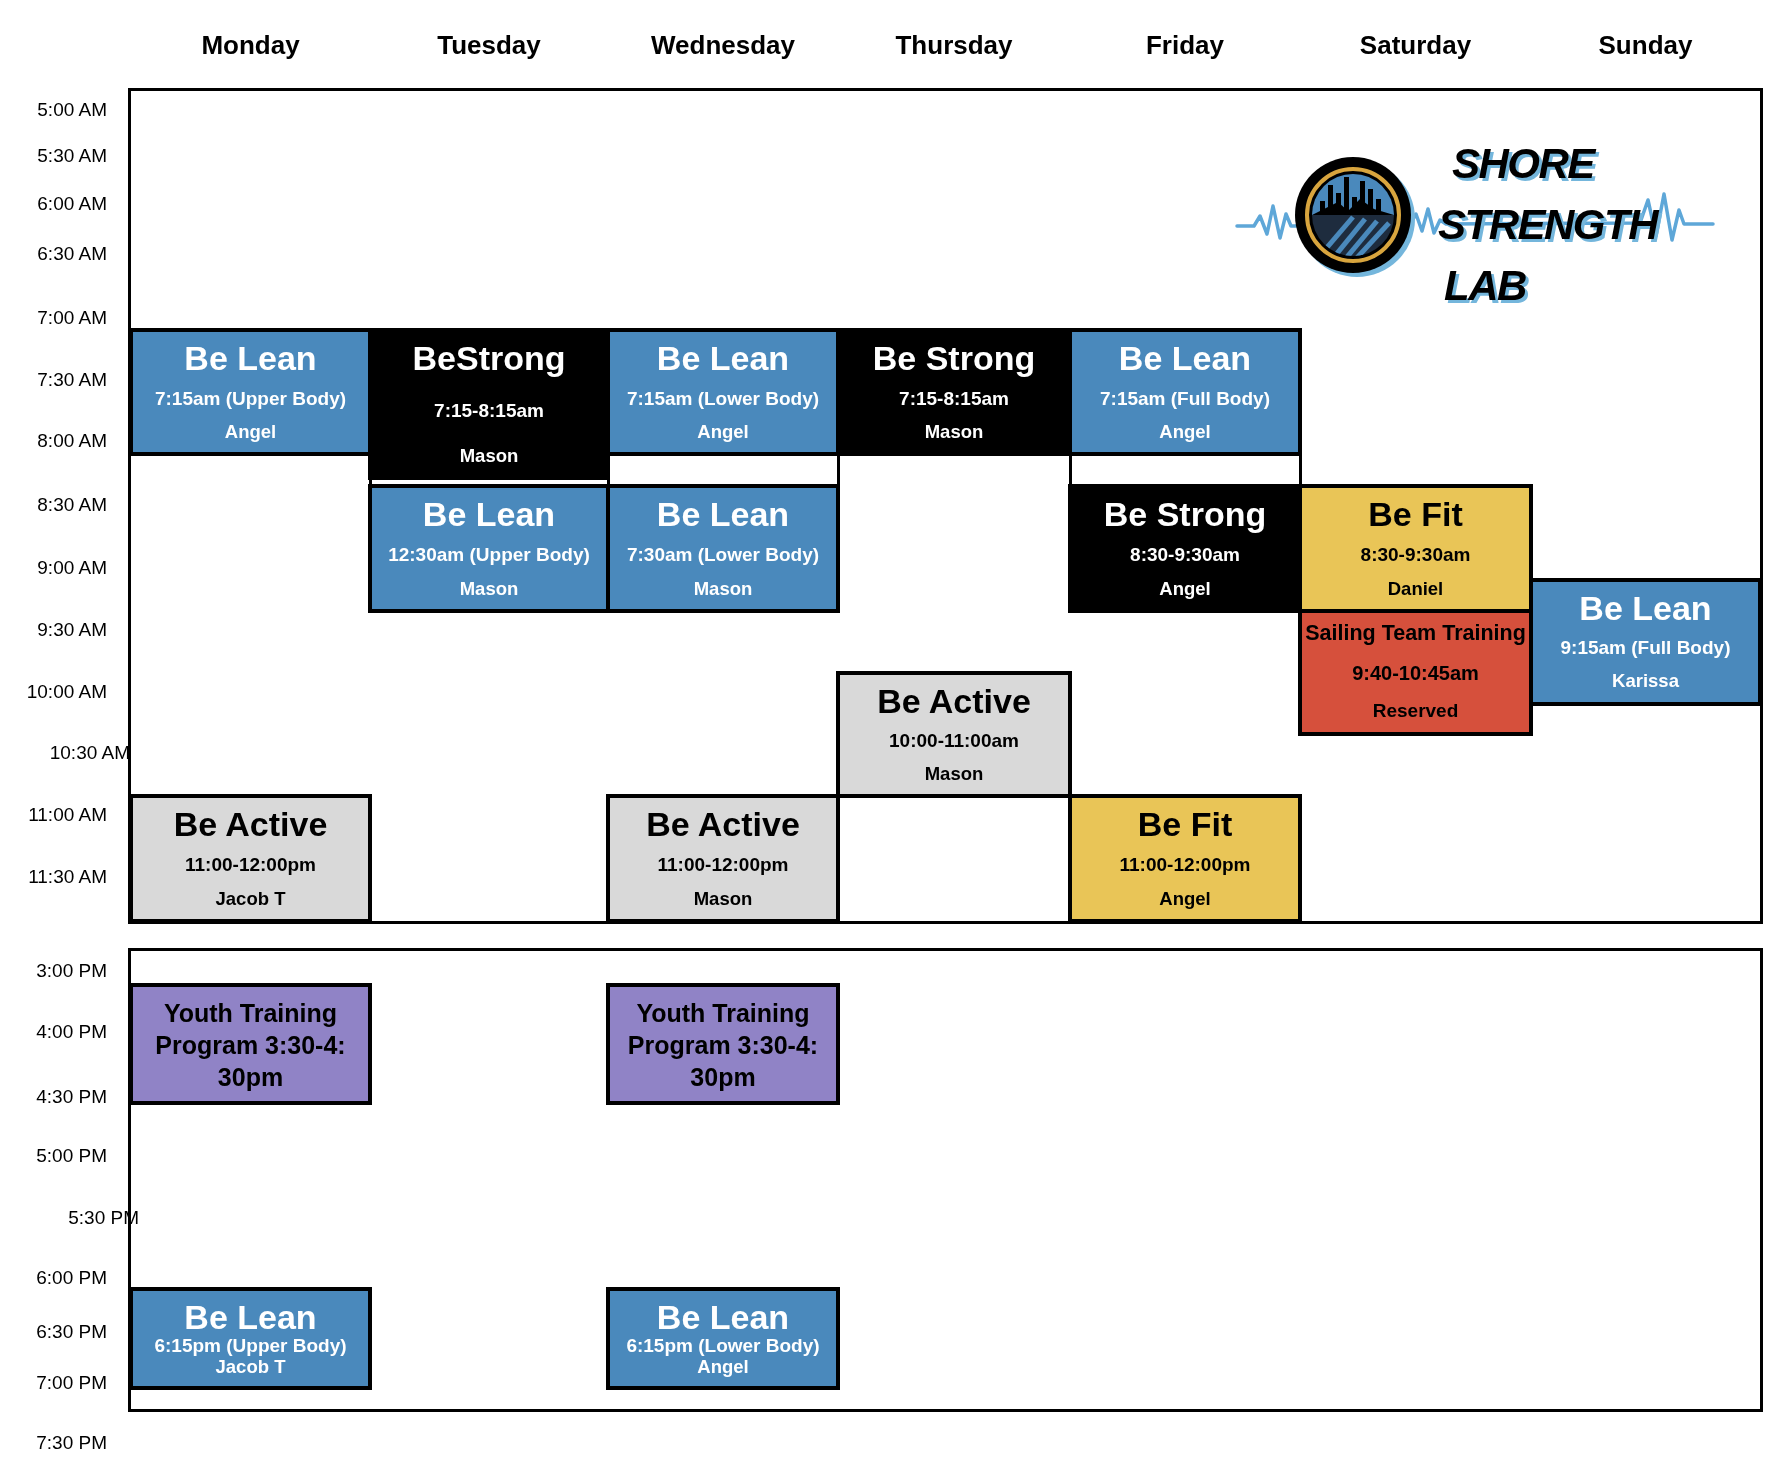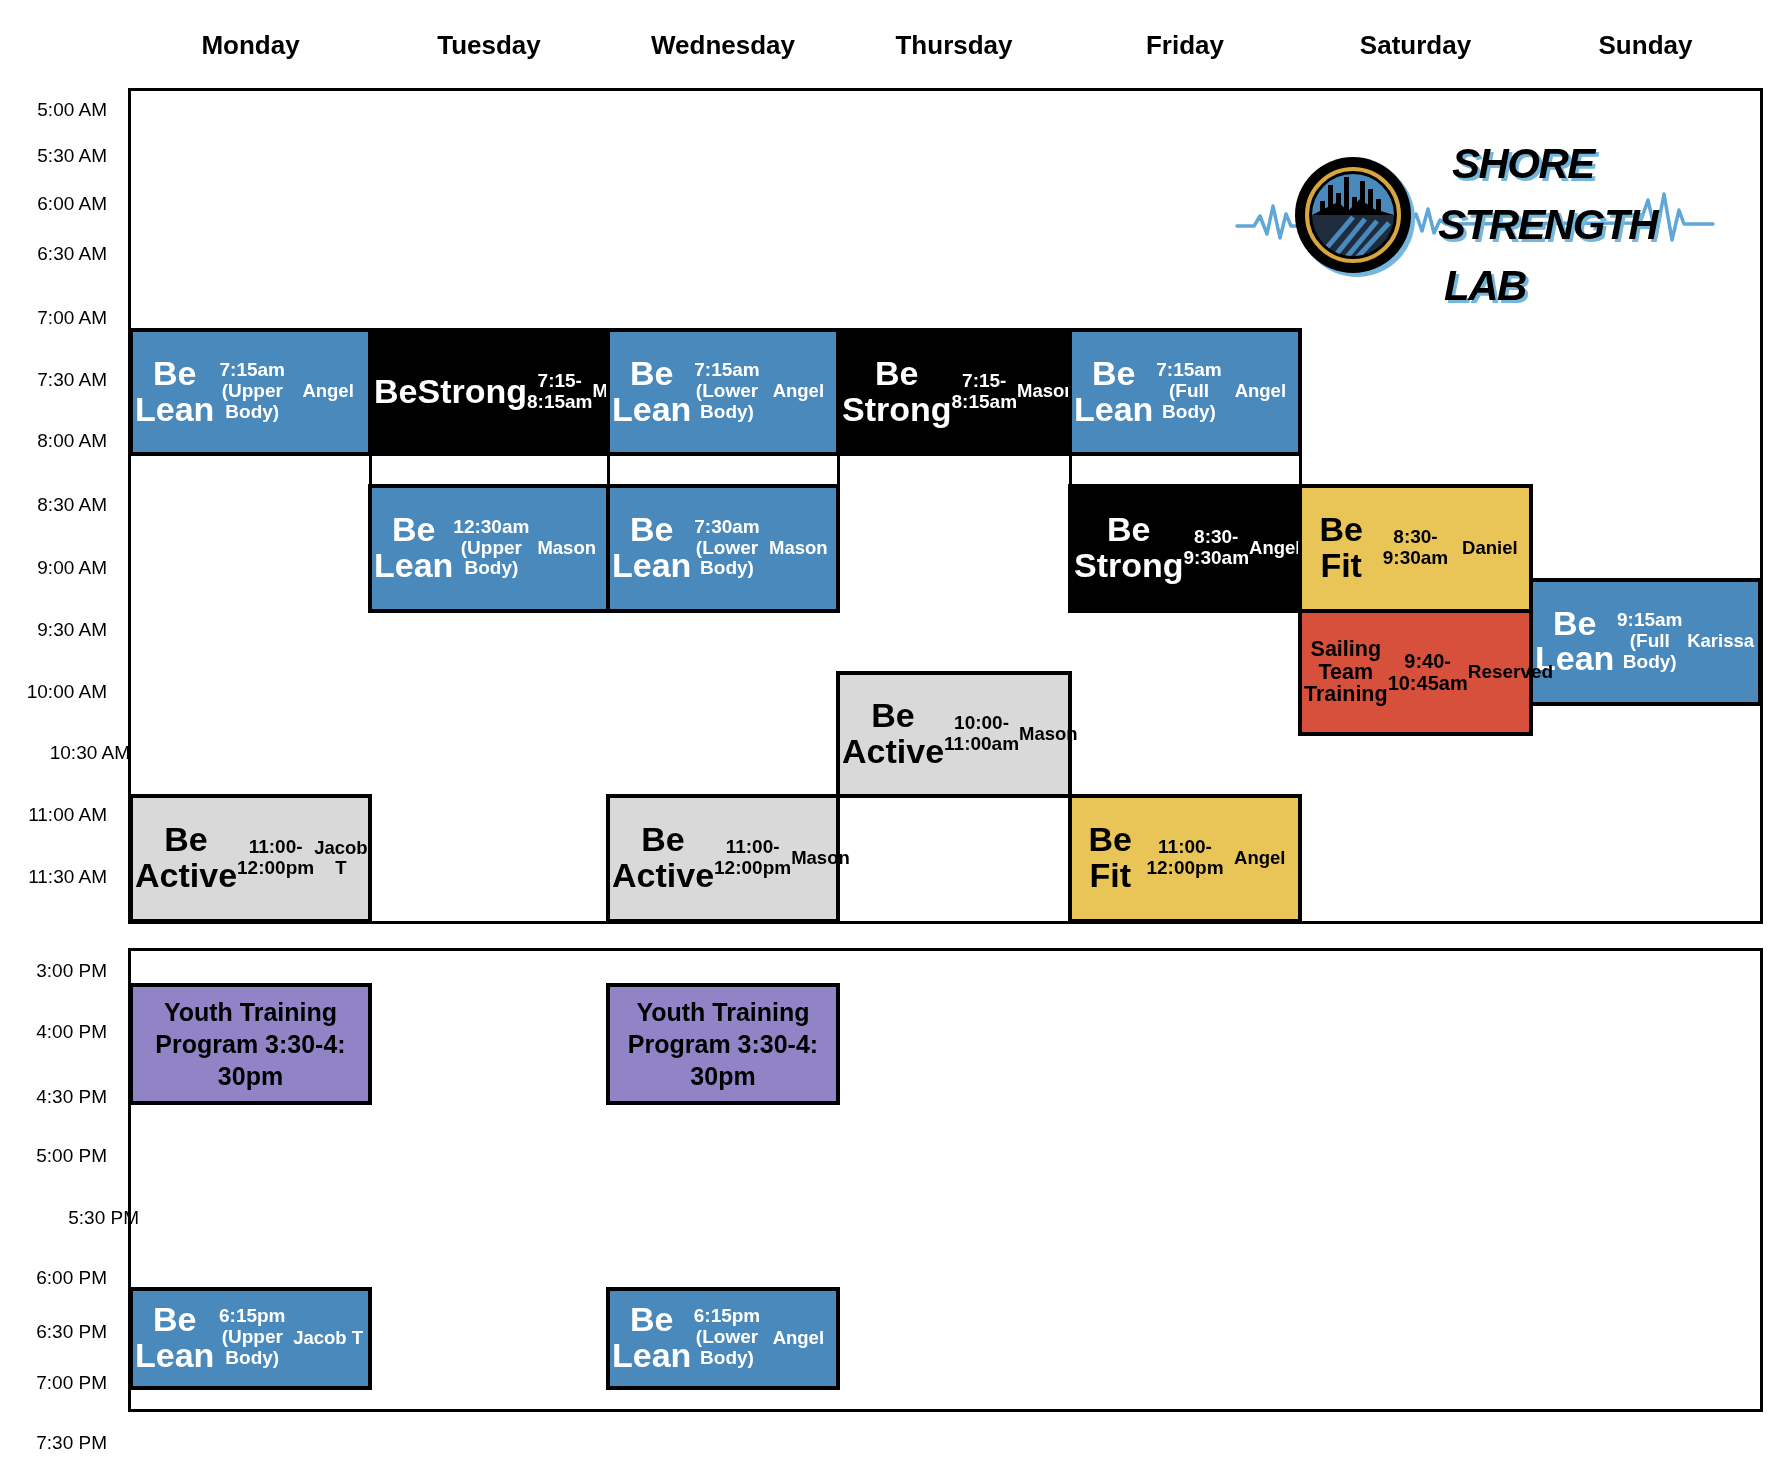--- a/index.html
+++ b/index.html
@@ -4,21 +4,21 @@
 <style>
   html,body{margin:0;padding:0;background:#fff;}
   #app{position:relative;width:1770px;height:1466px;background:#ffffff;
        font-family:"Liberation Sans",sans-serif;overflow:hidden;}
   .day-header{position:absolute;top:28px;height:34px;line-height:34px;
        font-size:26px;font-weight:bold;color:#000;text-align:center;}
   .tlabel{position:absolute;left:0;width:107px;height:26px;line-height:26px;
        font-size:19px;font-weight:normal;color:#000;text-align:right;white-space:nowrap;}
   .grid-frame{position:absolute;border:3px solid #000;box-sizing:border-box;background:transparent;}
   .event{position:absolute;border:4px solid #000;box-sizing:border-box;
-       display:flex;flex-direction:row;align-items:center;justify-content:space-between;
+       display:flex;flex-direction:column;align-items:center;justify-content:space-between;
        padding:9px 2px 10px 2px;text-align:center;}
   .event .ev-title{font-size:34px;font-weight:bold;line-height:1.05;width:100%;}
   .event .ev-time{font-size:19px;font-weight:bold;line-height:1.1;width:100%;}
   .event .ev-trainer{font-size:18.5px;font-weight:bold;line-height:1.1;width:100%;}
   .event.small-title .ev-title{font-size:21.5px;}
   .event.small-title .ev-time{font-size:20px;}
   .event.small-title .ev-trainer{font-size:19px;}
   .event.title-only{justify-content:flex-start;padding-top:10px;}
   .event.title-only .ev-title{font-size:25px;line-height:1.28;}
   .stub{position:absolute;width:3px;background:#000;}
@@ -69,21 +69,21 @@
       <div class="tlabel" style="top: 1370px;">7:00 PM</div>
       <div class="tlabel" style="top: 1430px;">7:30 PM</div>
     </div>
 
   <div id="events">
       <div class="event" style="left: 129px; width: 243px; top: 328px; height: 128px; background: rgb(74, 137, 188); color: rgb(255, 255, 255);">
         <div class="ev-title">Be Lean</div>
         <div class="ev-time">7:15am (Upper Body)</div>
         <div class="ev-trainer">Angel</div>
       </div>
-      <div class="event" style="left: 368px; width: 242px; top: 328px; height: 128px; background: rgb(0, 0, 0); color: rgb(255, 255, 255);">
+      <div class="event" style="left: 368px; width: 242px; top: 328px; height: 152px; background: rgb(0, 0, 0); color: rgb(255, 255, 255);">
         <div class="ev-title">BeStrong</div>
         <div class="ev-time">7:15-8:15am</div>
         <div class="ev-trainer">Mason</div>
       </div>
       <div class="event" style="left: 606px; width: 234px; top: 328px; height: 128px; background: rgb(74, 137, 188); color: rgb(255, 255, 255);">
         <div class="ev-title">Be Lean</div>
         <div class="ev-time">7:15am (Lower Body)</div>
         <div class="ev-trainer">Angel</div>
       </div>
       <div class="event" style="left: 836px; width: 236px; top: 328px; height: 128px; background: rgb(0, 0, 0); color: rgb(255, 255, 255);">

